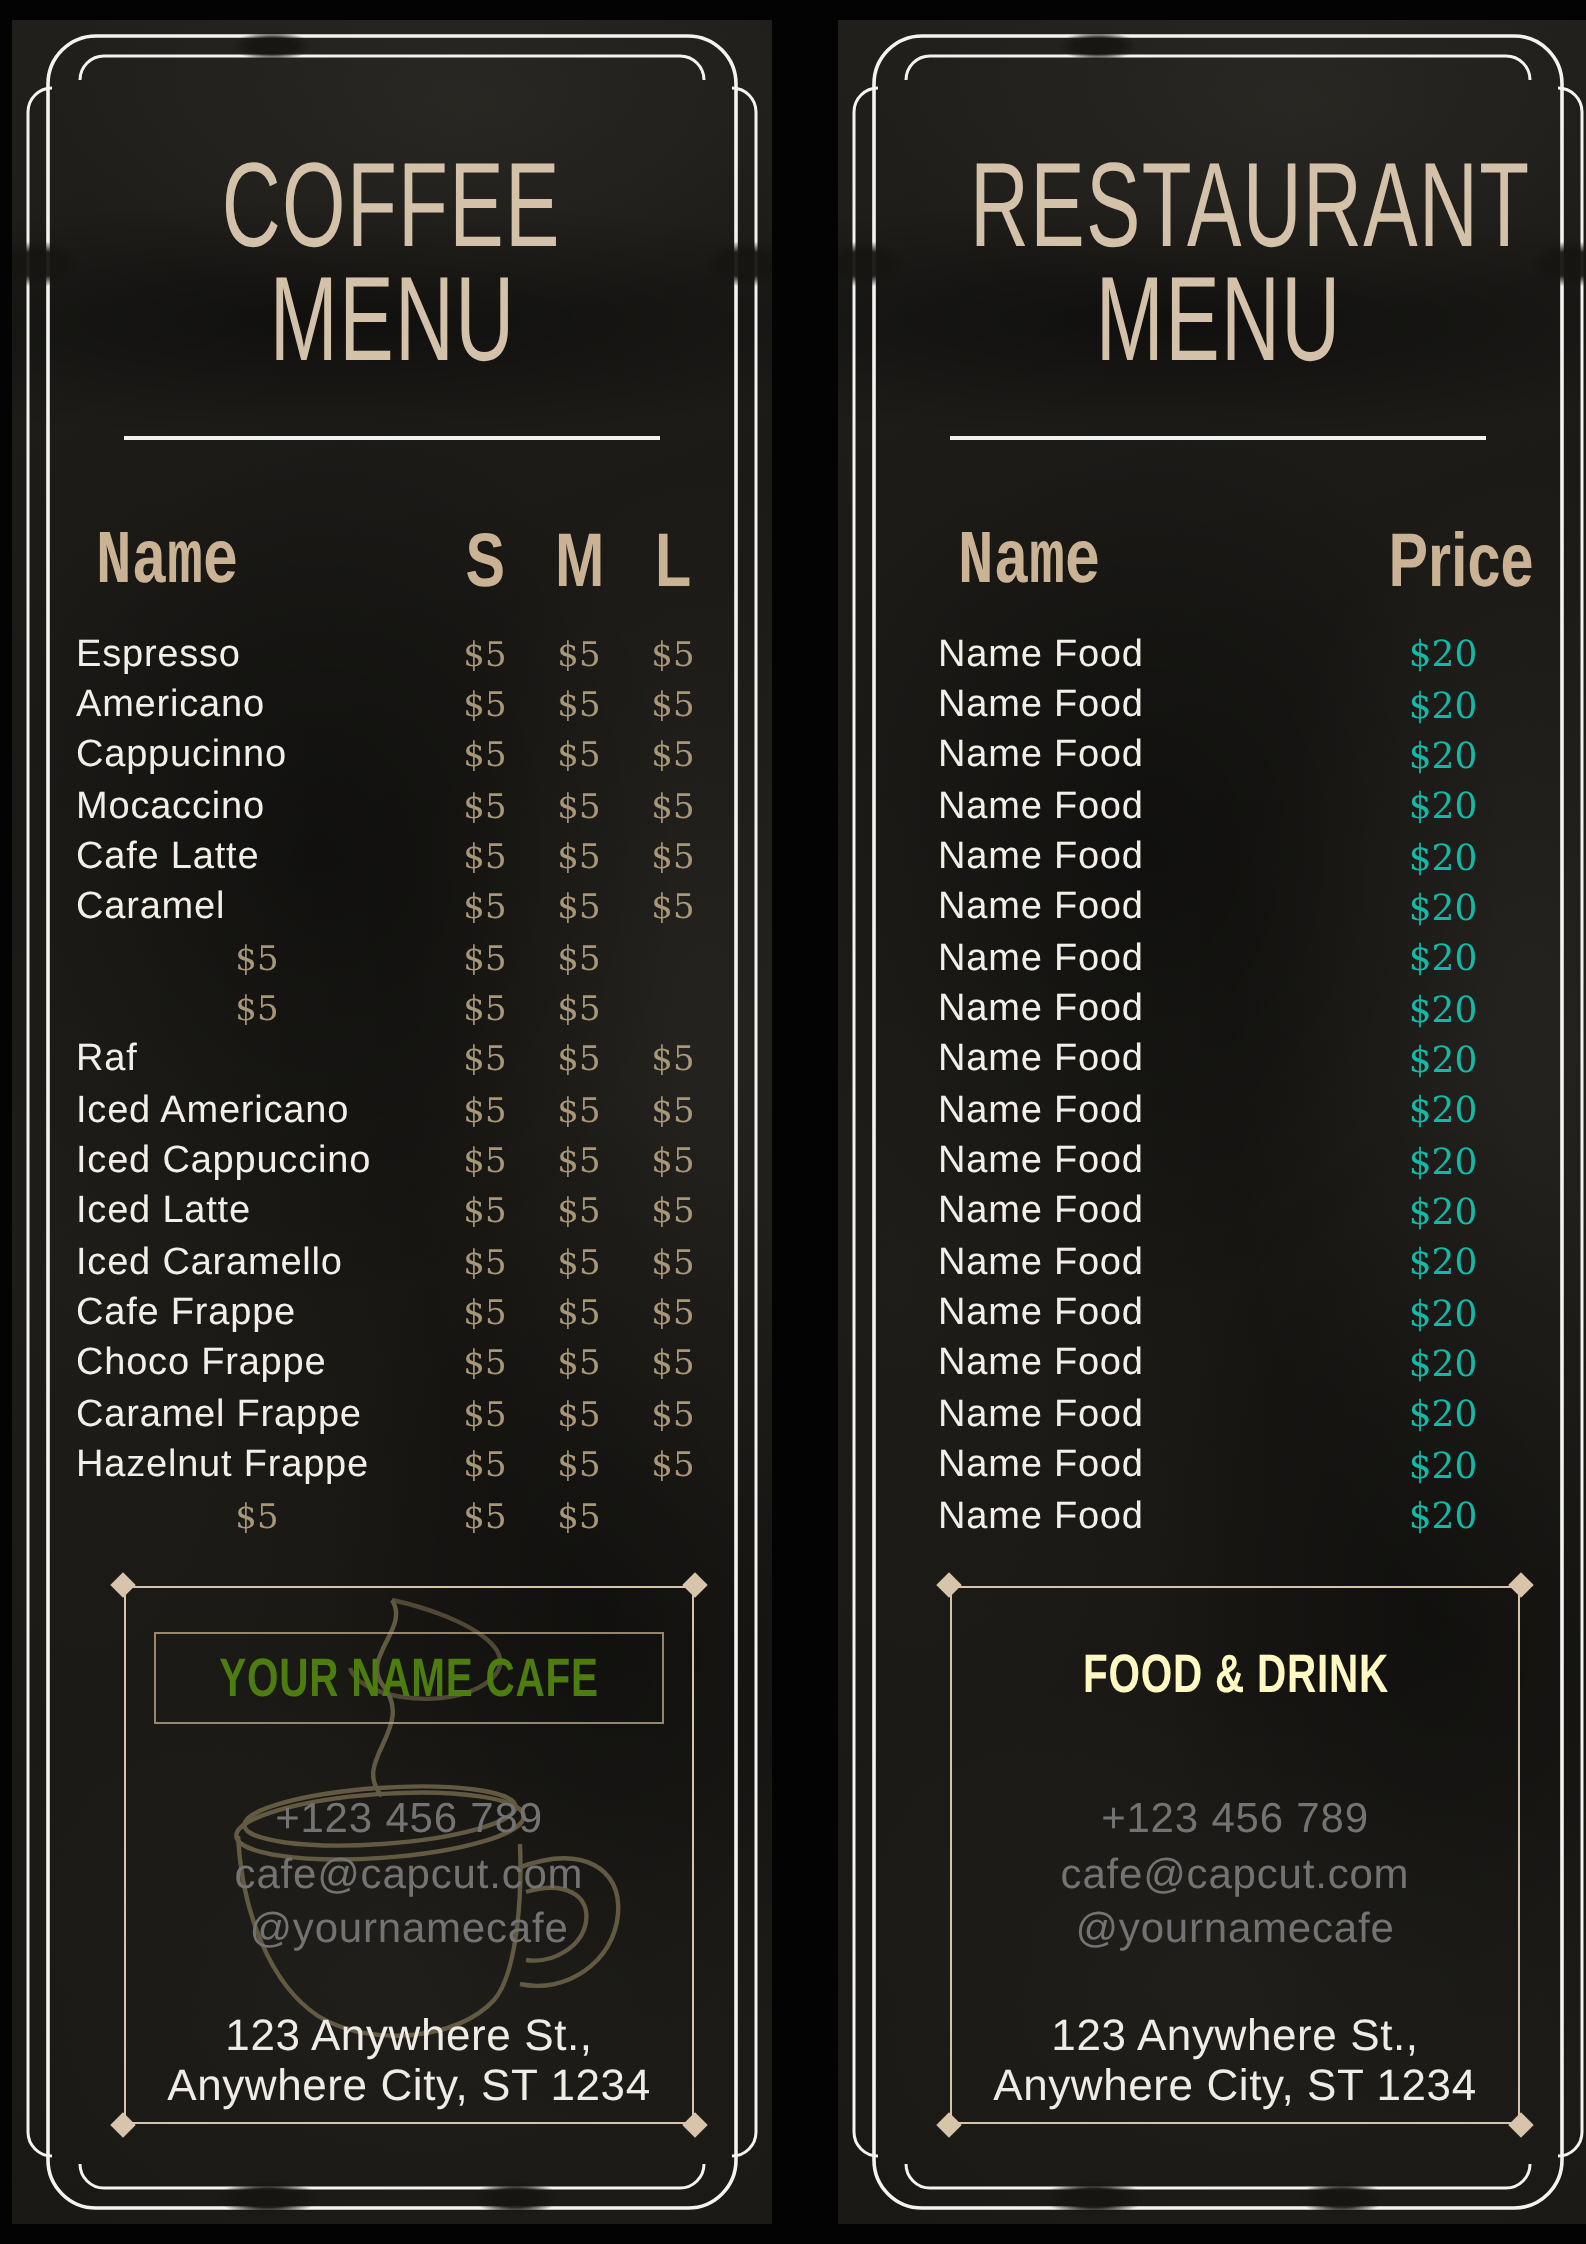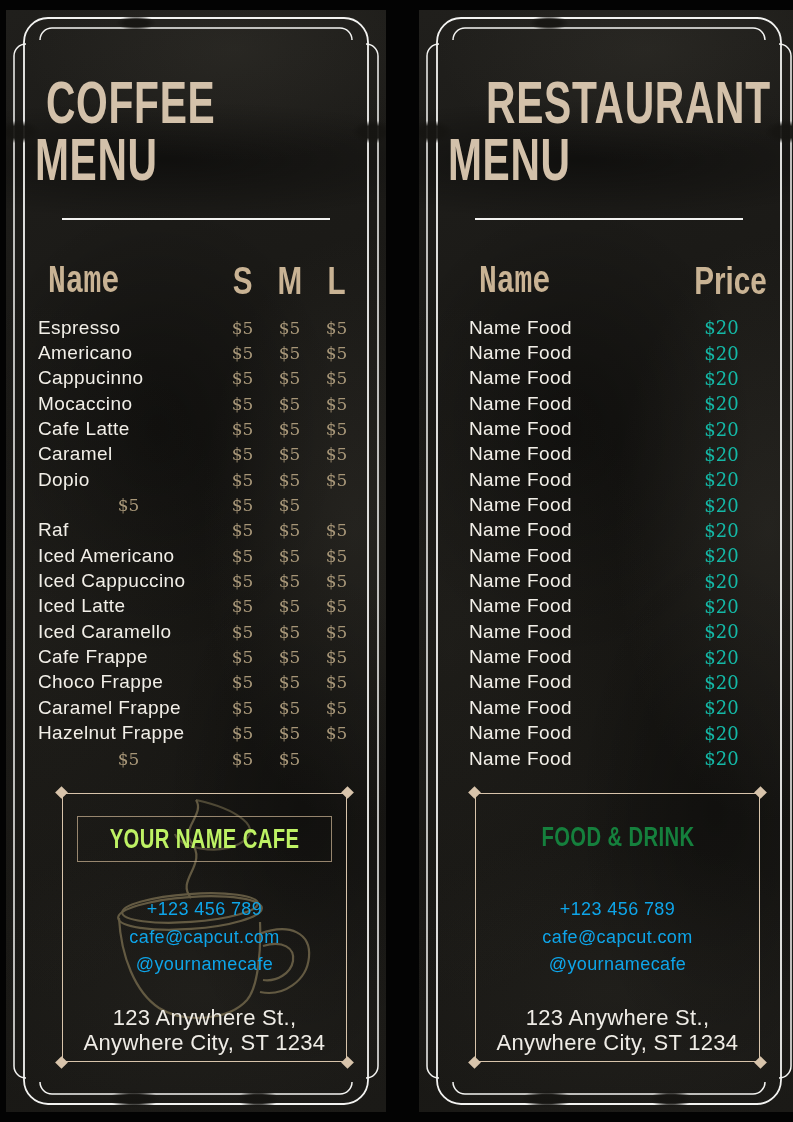--- a/index.html
+++ b/index.html
@@ -26,22 +26,22 @@
       radial-gradient(30px 16px at 13px 122px, rgba(22,21,18,.95) 40%, transparent 72%),
       radial-gradient(30px 16px at 367px 122px, rgba(22,21,18,.95) 40%, transparent 72%),
       radial-gradient(36px 12px at 128px 1089px, rgba(22,21,18,.95) 40%, transparent 72%),
       radial-gradient(30px 12px at 252px 1089px, rgba(22,21,18,.9) 40%, transparent 72%),
       radial-gradient(28px 10px at 130px 13px, rgba(22,21,18,.9) 40%, transparent 72%);}
   .content{position:absolute;inset:0;z-index:3;}
 
   
   .cond{display:inline-block;transform:scaleX(.68);transform-origin:center;white-space:nowrap;}
   .c78{transform:scaleX(.78);} .c75{transform:scaleX(.75);}
-  .title{position:absolute;top:64px;left:0;right:0;text-align:left;
-         font-weight:700;font-size:60px;line-height:57px;color:#d3c1aa;letter-spacing:1px;}
+  .title{position:absolute;top:64px;left:0;right:0;text-align:center;
+         font-weight:400;font-size:60px;line-height:57px;color:#d3c1aa;letter-spacing:1px;}
   .rule{position:absolute;top:208px;left:50%;transform:translateX(-50%);
         width:268px;height:2px;background:#f2f2f0;}
 
   .thead{position:absolute;top:250px;left:0;right:0;display:grid;align-items:center;
          font-weight:700;font-size:38px;color:#c9b394;}
   .thead-left{grid-template-columns:1fr 47px 47px 47px;padding:0 26px 0 32px;}
   .thead-right{grid-template-columns:1fr 75px;padding:0 40px 0 50px;}
   .thead .hname{text-align:left;font-family:Liberation Mono, monospace;}
   .thead .hcol{text-align:center;}
 
@@ -55,24 +55,24 @@
   .list-right .price{font-size:18px;color:#14b8a6;}
 
   .fbox{position:absolute;left:56px;top:783px;width:285px;height:269px;
         border:1.5px solid #d8c4ab;box-sizing:border-box;text-align:center;}
   .dia{position:absolute;width:9px;height:9px;background:#d8c4ab;transform:rotate(45deg);}
   .dia.tl{left:-6px;top:-6px;} .dia.tr{right:-6px;top:-6px;}
   .dia.bl{left:-6px;bottom:-6px;} .dia.br{right:-6px;bottom:-6px;}
   .cup{position:absolute;inset:0;z-index:0;}
   .fbox>div{position:relative;z-index:1;}
   .cafehead{margin:22px 14px 0;height:44px;line-height:44px;border:1px solid rgba(195,172,142,.75);
-            font-weight:700;font-size:27px;color:#bef264;letter-spacing:.5px;}
+            font-weight:700;font-size:27px;color:#4d7c0f;letter-spacing:.5px;}
   .foodhead{margin-top:28px;height:30px;line-height:30px;
-            font-weight:700;font-size:27px;color:#15803d;letter-spacing:.5px;}
-  .contact{margin-top:34px;font-size:18px;line-height:27.5px;color:#0ea5e9;letter-spacing:.4px;}
+            font-weight:700;font-size:27px;color:#fef9c3;letter-spacing:.5px;}
+  .contact{margin-top:34px;font-size:21px;line-height:27.5px;color:#737373;letter-spacing:.4px;}
   .card-right .contact{margin-top:44px;}
   .addr{margin-top:26px;font-size:22px;line-height:25px;color:#efece6;letter-spacing:.3px;}
 </style>
 </head>
 <body>
 
 <div class="page">
 
   <section class="card card-left">
     <svg class="frame" viewBox="0 0 380 1102" width="380" height="1102">
@@ -129,21 +129,20 @@
             <span class="price">$5</span>
             <span class="price">$5</span>
           </div>
           <div class="row">
             <span class="iname">Caramel</span>
             <span class="price">$5</span>
             <span class="price">$5</span>
             <span class="price">$5</span>
           </div>
           <div class="row">
-            <span class="iname">Dopio</span>
             <span class="price">$5</span>
             <span class="price">$5</span>
             <span class="price">$5</span>
           </div>
           <div class="row">
             <span class="price">$5</span>
             <span class="price">$5</span>
             <span class="price">$5</span>
           </div>
           <div class="row">

